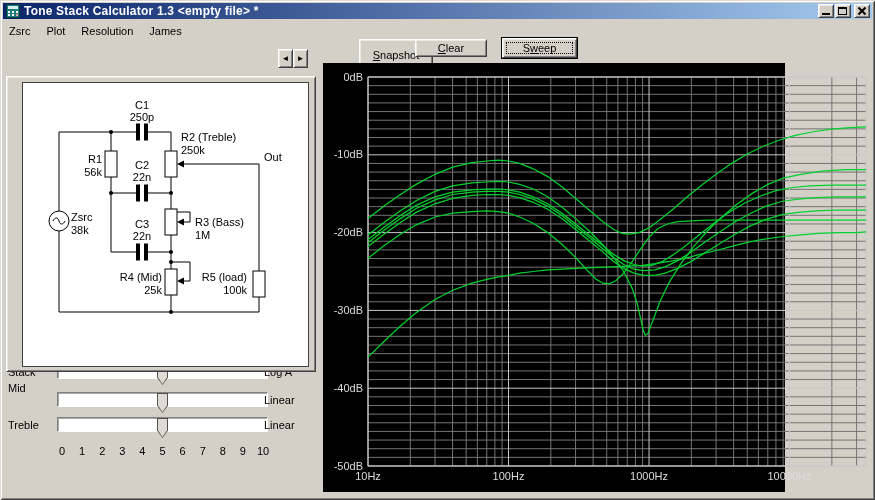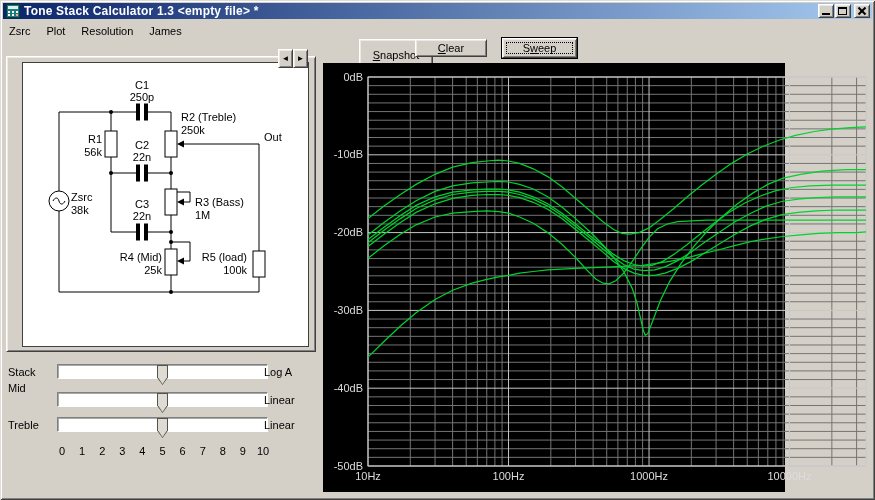--- a/index.html
+++ b/index.html
@@ -25,21 +25,21 @@
   .menu-item{padding:1px 5px;margin-right:6px;}
   
   #tabstrip{position:absolute;left:14px;top:46px;height:22px;display:flex;align-items:flex-end;z-index:3;}
   .tab{height:19px;line-height:18px;padding:0 5px;background:#ccc8c0;border:1px solid;
        border-color:#fff #404040 #808080 #fff;border-radius:2px 2px 0 0;white-space:nowrap;}
   .tab.active{height:23px;line-height:21px;background:#d4d0c8;border-bottom:none;margin-bottom:-1px;padding:0 7px;}
   .spinbtn{position:absolute;top:49px;width:15px;height:19px;background:#d4d0c8;border:1px solid;
        border-color:#fff #404040 #404040 #fff;box-shadow:inset 1px 1px 0 #ece9e2, inset -1px -1px 0 #808080;
        font-size:8px;text-align:center;line-height:17px;padding:0;z-index:4;}
   
-  #tabpanel{position:absolute;left:6px;top:56px;width:310px;height:296px;background:#d4d0c8;border:1px solid;
+  #tabpanel{position:absolute;left:6px;top:76px;width:310px;height:296px;background:#d4d0c8;border:1px solid;
        border-color:#fff #404040 #404040 #fff;box-shadow:inset 1px 1px 0 #ece9e2, inset -1px -1px 0 #808080;z-index:2;}
   #schembox{position:absolute;left:15px;top:5px;width:287px;height:285px;background:#fff;border:1px solid #404040;}
   #schem text{font-family:"Liberation Sans",sans-serif;font-size:11px;fill:#000;}
   
   .slider-label{position:absolute;left:8px;width:46px;}
   .taper-label{position:absolute;left:264px;white-space:nowrap;}
   .slider-channel{position:absolute;left:57px;width:211px;height:15px;background:#fff;border:1px solid;
        border-color:#808080 #fff #fff #808080;box-shadow:inset 1px 1px 0 #a8a8a8;}
   .thumb{position:absolute;top:0px;width:11px;height:20px;background:#55524c;
        clip-path:polygon(0 0,100% 0,100% 62%,50% 100%,0 62%);}

